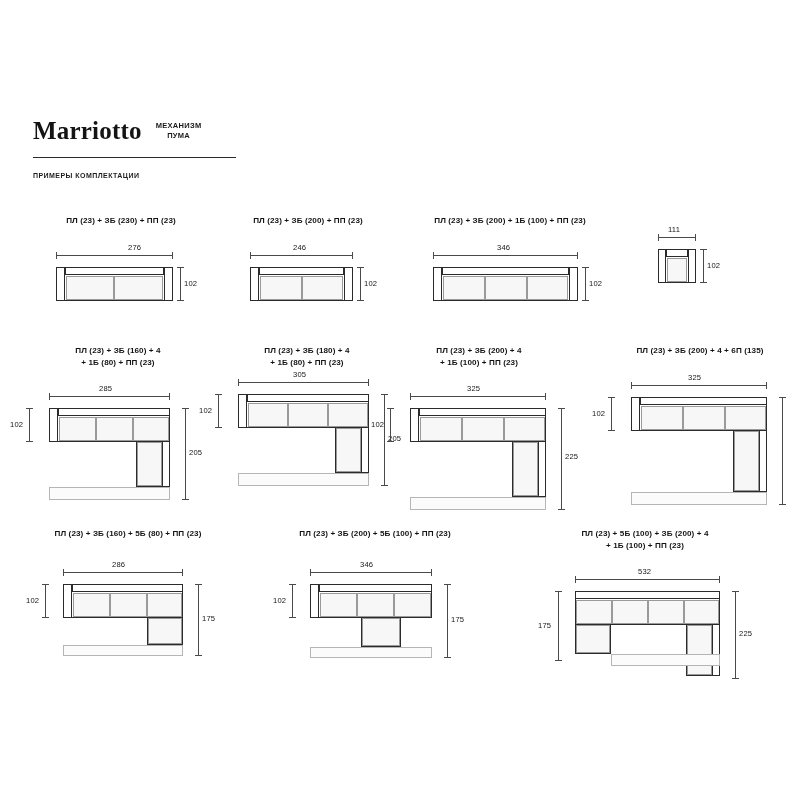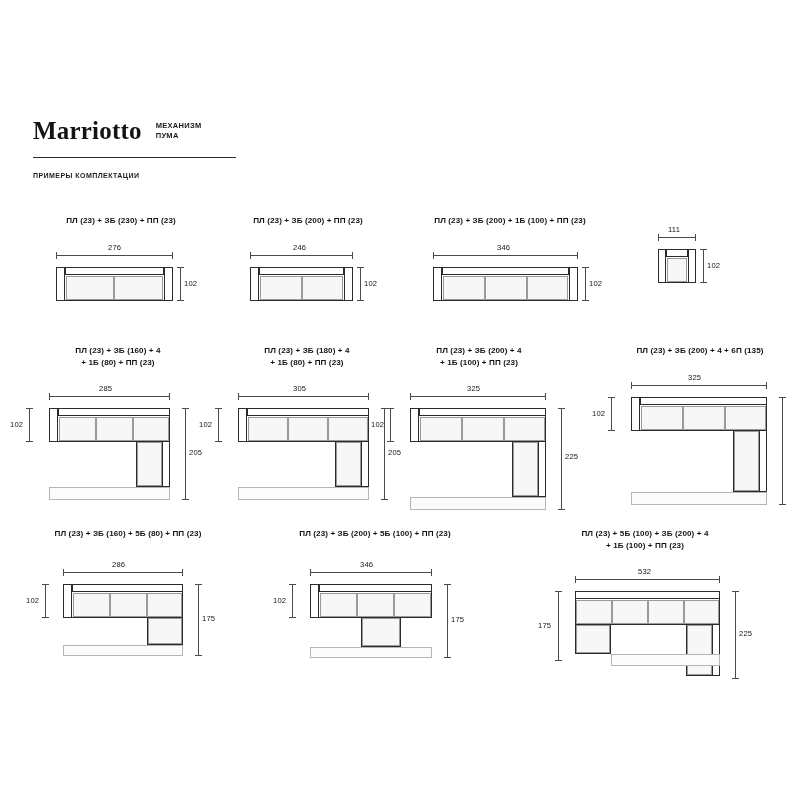--- a/index.html
+++ b/index.html
@@ -42,20 +42,21 @@
     color: #141414;
   }
   .brand-mech {
     font-size: 7.5px;
     font-weight: 700;
     line-height: 1.25;
     letter-spacing: 0.3px;
     padding-bottom: 3px;
     color: #1a1a1a;
     text-transform: uppercase;
+    text-align: center;
   }
   .rule {
     position: absolute;
     left: 33px;
     top: 157px;
     width: 203px;
     height: 1px;
     background: #2a2a2a;
   }
   .subtitle {
@@ -174,21 +175,21 @@
     </div>
   </div>
   <div class="rule"></div>
   <div class="subtitle">ПРИМЕРЫ КОМПЛЕКТАЦИИ</div>
 
   <div class="cell" style="left:26px; top:215px; width:190px;">
     <div class="cap">ПЛ (23) + ЗБ (230) + ПП (23)</div>
     <div class="fig" style="height:80px; margin-top:14px;">
 
       <div class="dim-h" style="left:30px; top:14px; width:117px;"></div>
-      <div class="dlabel" style="left:72px; top:2px;padding-left:10px;">276</div>
+      <div class="dlabel" style="left:92px; top:2px;padding-left:10px;">276</div>
 
       <div class="sofa" style="left:30px; top:26px; width:117px; height:34px;"></div>
       <div class="arm" style="left:30px; top:26px; width:9px; height:34px;"></div>
       <div class="arm" style="left:138px; top:26px; width:9px; height:34px;"></div>
       <div class="back" style="left:39px; top:26px; width:99px; height:8px;"></div>
       <div class="seat" style="left:40px; top:35px; width:48px; height:24px;"></div>
       <div class="seat" style="left:88px; top:35px; width:49px; height:24px;"></div>
 
       <div class="dim-v" style="left:154px; top:26px; height:34px;"></div>
       <div class="dlabel" style="left:158px; top:38px;">102</div>
@@ -265,21 +266,21 @@
       <div class="hatch" style="left:31px; top:105px; width:121px; height:13px;"></div>
 
       <div class="dim-v" style="left:167px; top:26px; height:92px;"></div>
       <div class="dlabel" style="left:171px; top:66px;">205</div>
     </div>
   </div>
 
   <div class="cell" style="left:207px; top:345px; width:200px;">
     <div class="cap">ПЛ (23) + ЗБ (180) + 4
 + 1Б (80) + ПП (23)</div>
-    <div class="fig" style="height:145px; margin-top:14px;">
+    <div class="fig" style="height:145px; ">
       <div class="dim-h" style="left:31px; top:14px; width:131px;"></div>
       <div class="dlabel" style="left:86px; top:2px;">305</div>
       <div class="dim-v" style="left:11px; top:26px; height:34px;"></div>
       <div class="dlabel" style="left:-8px; top:38px;">102</div>
 
       <div class="sofa" style="left:31px; top:26px; width:131px; height:34px;"></div>
       <div class="arm" style="left:31px; top:26px; width:9px; height:34px;"></div>
       <div class="back" style="left:40px; top:26px; width:122px; height:8px;"></div>
       <div class="seat" style="left:41px; top:35px; width:40px; height:24px;"></div>
       <div class="seat" style="left:81px; top:35px; width:40px; height:24px;"></div>

